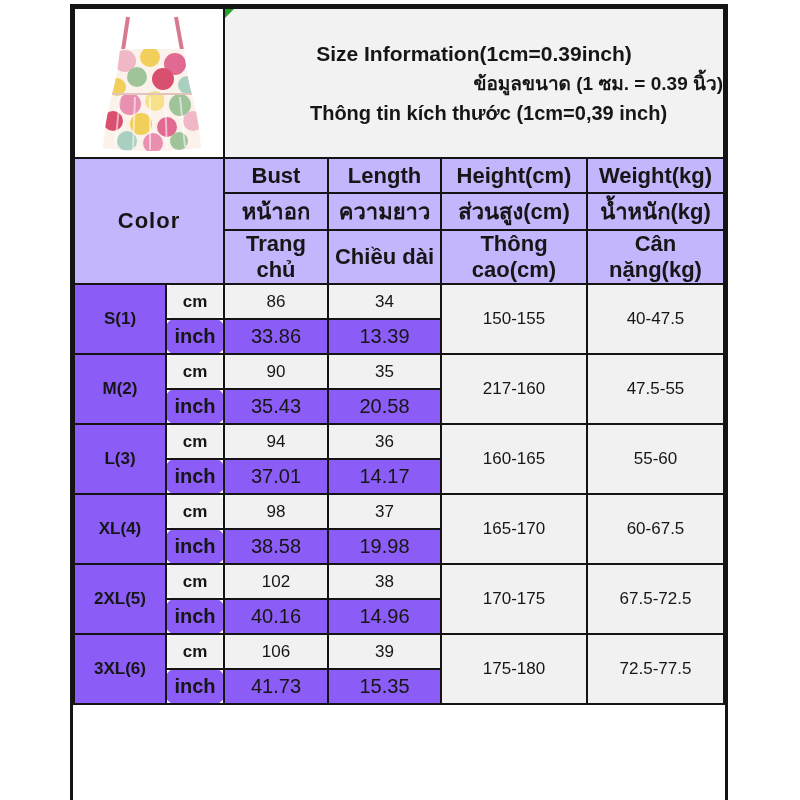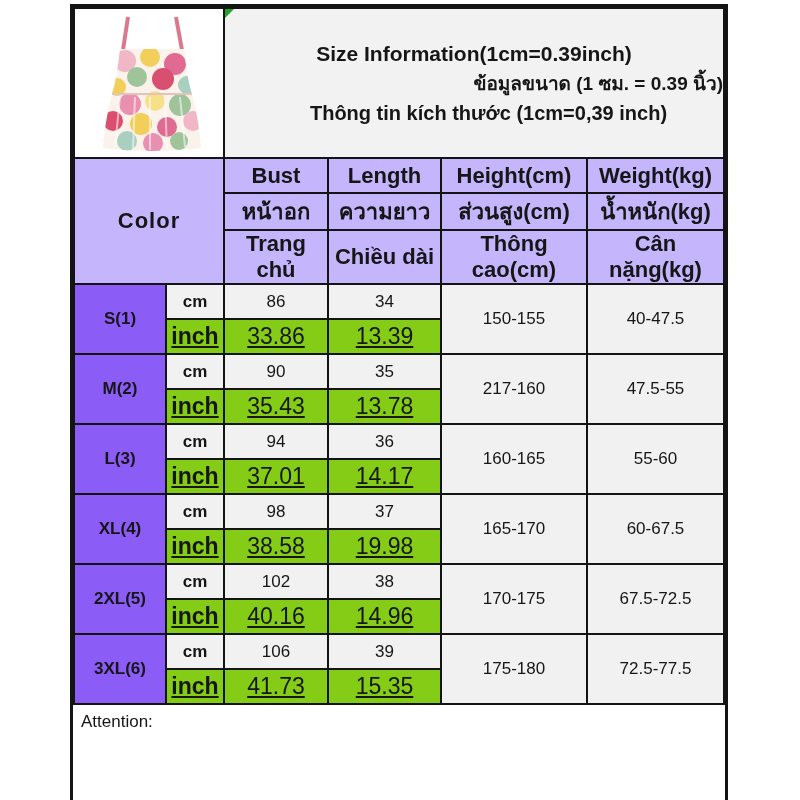--- a/index.html
+++ b/index.html
@@ -67,31 +67,30 @@
     letter-spacing: 1px;
   }
   
   tr.cm-row td {
     height: 33px;
     background: #f1f1f1;
     font-size: 17px;
   }
   tr.in-row td {
     height: 33px;
-    background: #84cc16;
-    font-size: 23px;
-    text-decoration: underline;
+    background: #8b5cf6;
+    font-size: 20px;
   }
   table.size-table td.size-label {
     background: #8b5cf6;
     font-weight: bold;
     font-size: 17px;
     margin-top: 28px;
   }
-  table.size-table td.unit-cell { font-weight: bold; }
+  table.size-table td.unit-cell { font-weight: bold; border-radius: 9px; }
   
   .attention {
     padding: 5px 8px 0 8px;
     text-align: left;
     font-size: 17px;
     line-height: 24px;
     background: #ffffff;
   }
 </style>
 </head>
@@ -189,21 +188,21 @@
       <td rowspan="2" class="size-label">M(2)</td>
       <td class="unit-cell">cm</td>
       <td>90</td>
       <td>35</td>
       <td rowspan="2">217-160</td>
       <td rowspan="2">47.5-55</td>
     </tr>
     <tr class="in-row">
       <td class="unit-cell">inch</td>
       <td>35.43</td>
-      <td>13.78</td>
+      <td>20.58</td>
     </tr>
 
     <tr class="cm-row">
       <td rowspan="2" class="size-label">L(3)</td>
       <td class="unit-cell">cm</td>
       <td>94</td>
       <td>36</td>
       <td rowspan="2">160-165</td>
       <td rowspan="2">55-60</td>
     </tr>
@@ -251,15 +250,14 @@
     </tr>
     <tr class="in-row">
       <td class="unit-cell">inch</td>
       <td>41.73</td>
       <td>15.35</td>
     </tr>
   </tbody>
     </table>
 
   <div class="attention">
-    <div>Attention:</div>
   </div>
 </div>
 
 </body></html>

